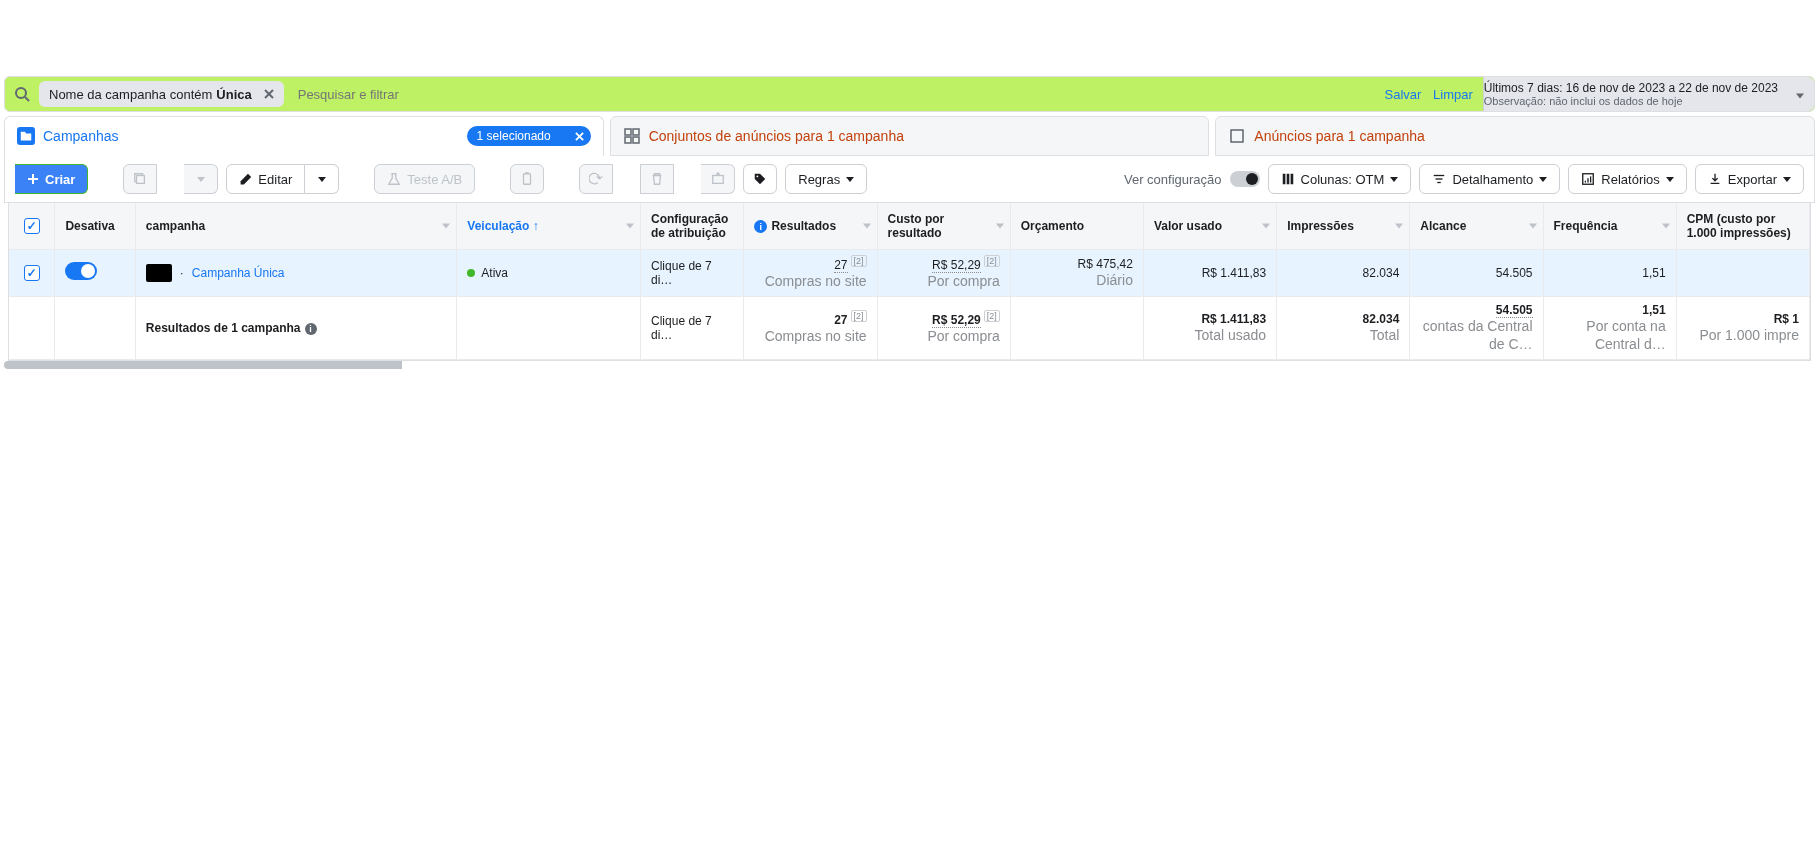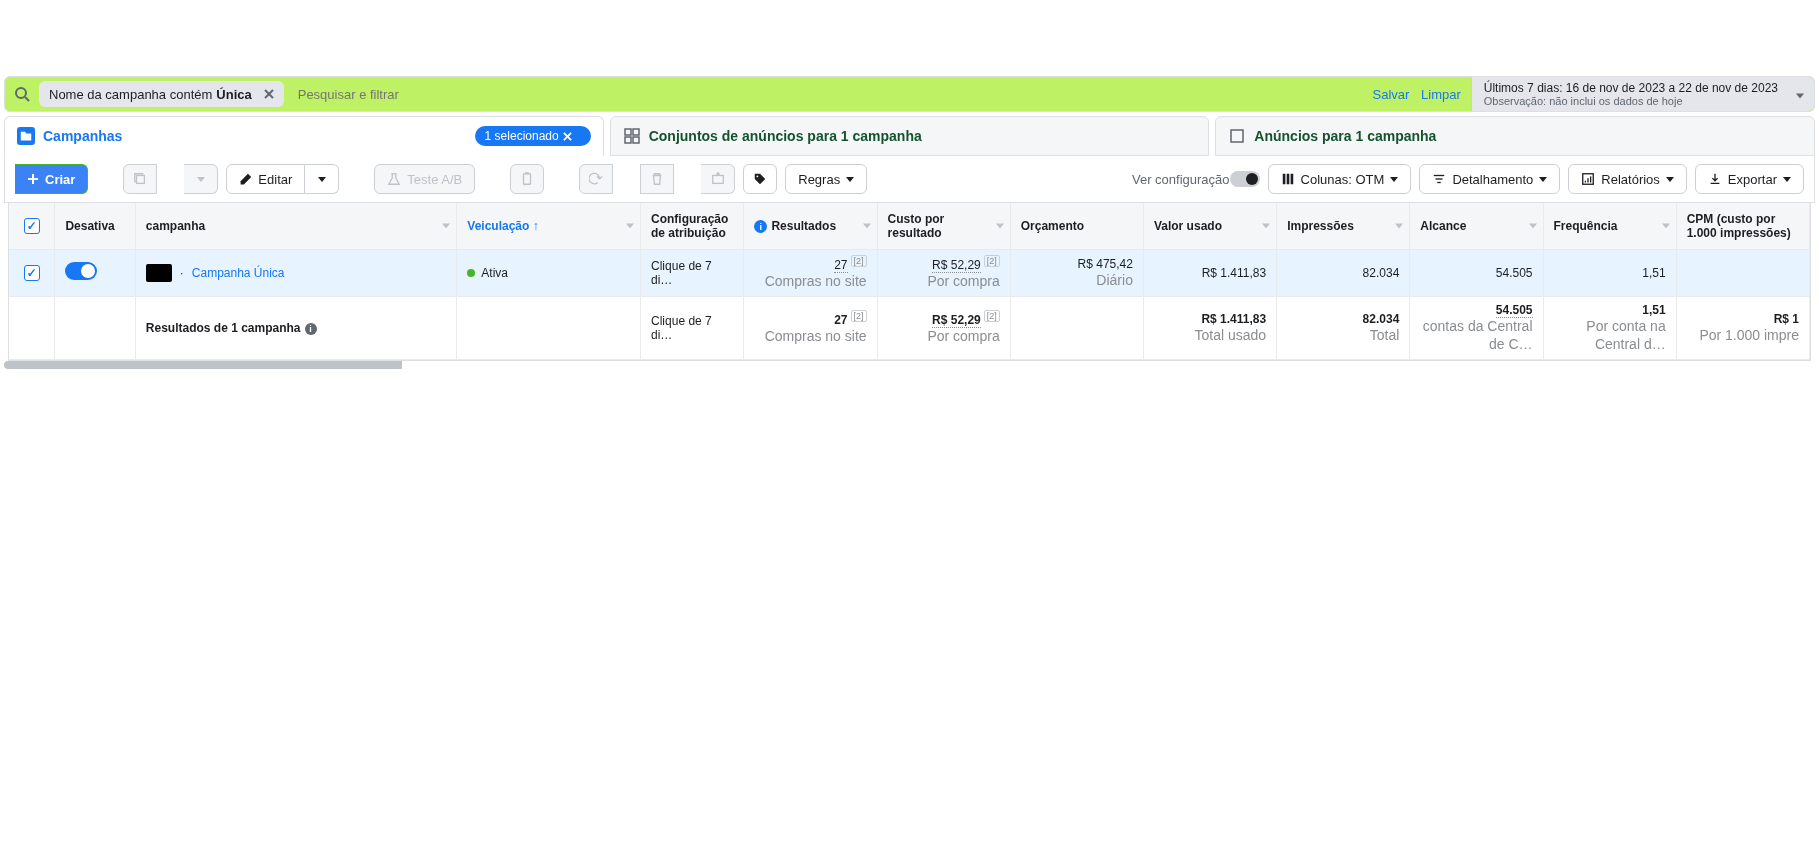--- a/index.html
+++ b/index.html
@@ -6,50 +6,50 @@
 body { font-family: Helvetica, Arial, sans-serif; font-size: 13px; color: #1c1e21; background: #fff; width: 1819px; }
 
 
 .searchbar { display: flex; align-items: center; height: 36px; background: #bef264; border: 1px solid #dddfe2; border-radius: 6px; margin: 76px 4px 4px 4px; }
 .searchbar .search-icon { width: 34px; display: flex; align-items: center; justify-content: center; color: #606770; }
 .filter-chip { display: flex; align-items: center; background: #e4e6eb; border-radius: 6px; padding: 4px 6px 4px 10px; margin-right: 8px; font-size: 13px; color: #1c1e21; gap: 4px; }
 .filter-chip .x { margin-left: 4px; width: 18px; height: 18px; display: flex; align-items: center; justify-content: center; border-radius: 50%; cursor: pointer; color: #606770; }
 .search-input { flex: 1; border: none; background: transparent; font-size: 13px; color: #606770; outline: none; padding: 0 6px; }
 .save-clear { padding: 0 10px; font-size: 13px; }
 .save-clear a { color: #1877f2; text-decoration: none; margin-left: 8px; }
-.daterange { background: #e4e6eb; border-left: 1px solid #ccd0d5; padding: 4px 36px 4px 12px; position: relative; border-radius: 0 6px 6px 0; min-width: 300px; }
+.daterange { background: #e4e6eb; border-left: 1px solid #ccd0d5; padding: 4px 36px 4px 0; position: relative; border-radius: 0 6px 6px 0; min-width: 300px; }
 .daterange .line1 { font-size: 12px; color: #1c1e21; }
 .daterange .line2 { font-size: 11px; color: #606770; }
 .daterange .chev { position: absolute; right: 10px; top: 50%; transform: translateY(-50%); color: #606770; }
 
 
 .tabs { display: flex; margin: 4px 4px 0 4px; gap: 6px; }
 .tab { flex: 1; display: flex; align-items: center; justify-content: space-between; height: 40px; background: #f5f6f7; border: 1px solid #dddfe2; border-radius: 6px 6px 0 0; padding: 0 12px; cursor: pointer; }
 .tab.active { background: #fff; border-bottom-color: #fff; }
 .tab .tab-left { display: flex; align-items: center; gap: 8px; }
 .tab .tab-left .icon { width: 18px; height: 18px; display: flex; align-items: center; justify-content: center; color: #606770; }
 .tab.active .tab-left .icon { background: #1877f2; color: #fff; border-radius: 3px; }
-.tab.active .tab-left .label { color: #1877f2; font-weight: 700; }
-.tab .label { font-size: 14px; font-weight: 700; color: #14532d; }
-.badge { background: #1877f2; color: #fff; border-radius: 12px; padding: 3px 16px 3px 10px; font-size: 12px; display: flex; align-items: flex-end; gap: 2px; }
+.tab.active .tab-left .label { color: #1877f2; font-weight: 400; }
+.tab .label { font-size: 14px; font-weight: 400; color: #c2410c; }
+.badge { background: #1877f2; color: #fff; border-radius: 12px; padding: 3px 4px 3px 10px; font-size: 12px; display: flex; align-items: flex-end; gap: 22px; }
 .badge .bx { width: 14px; height: 14px; display: flex; align-items: center; justify-content: center; border-radius: 50%; cursor: pointer; }
 
 
 .toolbar { display: flex; align-items: center; padding: 8px 10px; border: 1px solid #dddfe2; border-top: none; margin: 0 4px; gap: 8px; background: #fff; }
 .btn { display: inline-flex; align-items: center; gap: 6px; padding: 0 12px; height: 30px; border: 1px solid #ccd0d5; border-radius: 6px; background: #fff; font-size: 13px; color: #1c1e21; cursor: pointer; }
 .btn.icon-only { padding: 0; width: 34px; justify-content: center; }
 .btn.green { background: #3b82f6; border-color: #42b72a; color: #fff; font-weight: 600; }
 .btn.disabled { color: #bec3c9; background: #f5f6f7; margin-left: 27px; }
 .btn-group { display: inline-flex; }
 .btn-group .btn { border-radius: 0; }
 .btn-group .btn:first-child { border-radius: 6px 0 0 6px; }
 .btn-group .btn:last-child { border-radius: 0 6px 6px 0; border-left: none; }
 .toolbar .spacer { flex: 1; }
 .chev-down { width: 0; height: 0; border-left: 4px solid transparent; border-right: 4px solid transparent; border-top: 5px solid currentColor; display: inline-block; }
-.view-toggle { display: flex; align-items: center; font-size: 13px; color: #606770; }
+.view-toggle { display: flex; align-items: center; gap: 8px; font-size: 13px; color: #606770; }
 .switch-pill { width: 30px; height: 16px; background: #ccd0d5; border-radius: 8px; position: relative; }
 .switch-pill::after { content: ''; position: absolute; right: 2px; top: 2px; width: 12px; height: 12px; border-radius: 50%; background: #1c1e21; }
 
 
 .table-wrap { margin: 0 8px; border: 1px solid #dddfe2; border-top: none; overflow-x: auto; }
 table { border-collapse: collapse; width: 100%; min-width: 1560px; table-layout: fixed; }
 th, td { border-right: 1px solid #e9eaeb; border-bottom: 1px solid #e9eaeb; padding: 6px 10px; font-size: 12px; vertical-align: middle; }
 th { background: #f5f6f7; text-align: left; font-weight: 600; color: #1c1e21; height: 46px; position: relative; }
 th .sort-chev { position: absolute; right: 6px; top: 50%; transform: translateY(-50%); color: #bec3c9; }
 th.sorted { color: #1877f2; }

